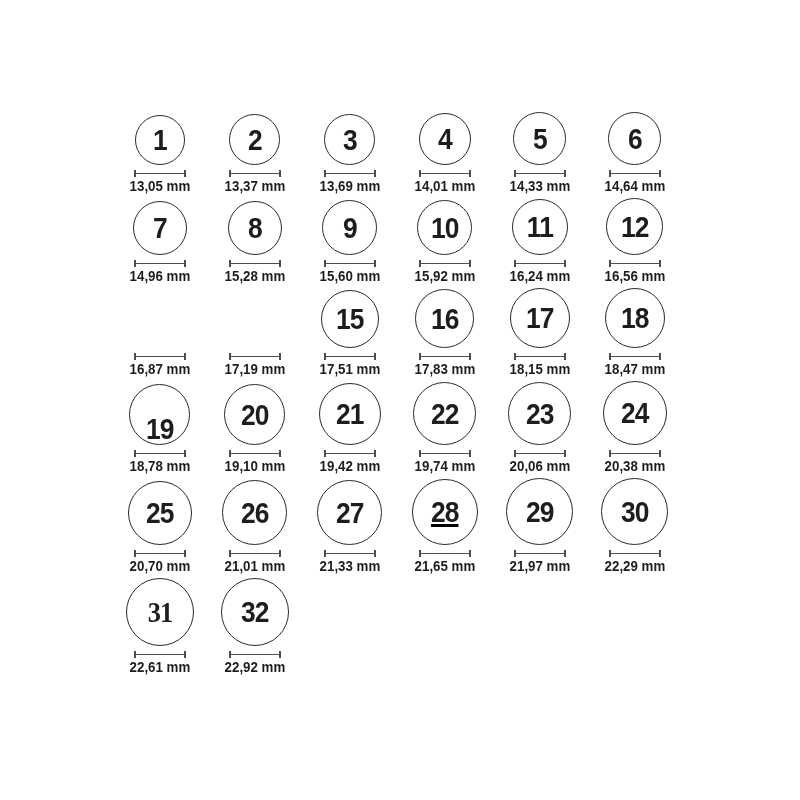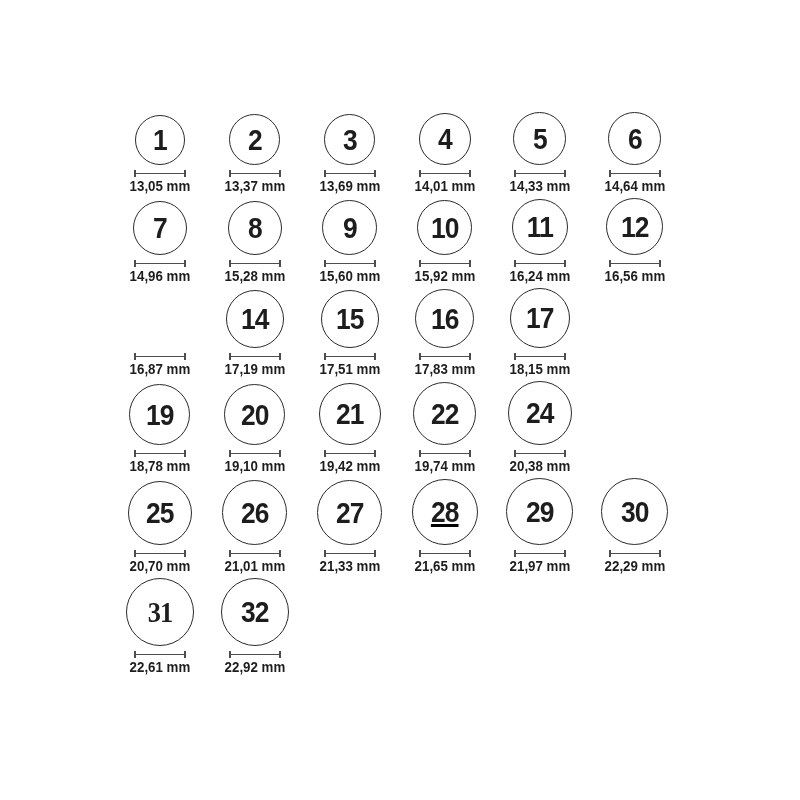--- a/index.html
+++ b/index.html
@@ -170,23 +170,20 @@
           <div class="measure"></div>
           <div class="label" style="color: rgb(29, 29, 29);">16,56 mm</div>
         </div>
       </div>
       <div class="row">
         <div class="cell">
           <div class="measure"></div>
           <div class="label" style="color: rgb(29, 29, 29);">16,87 mm</div>
         </div>
         <div class="cell">
-          <div class="circle" style="width: 58px; height: 58px; border-color: rgb(43, 43, 43);">
-            <span class="num" style="color: rgb(29, 29, 29);">14</span>
-          </div>
           <div class="measure"></div>
           <div class="label" style="color: rgb(29, 29, 29);">17,19 mm</div>
         </div>
         <div class="cell">
           <div class="circle" style="width: 58px; height: 58px; border-color: rgb(43, 43, 43);">
             <span class="num" style="color: rgb(29, 29, 29);">15</span>
           </div>
           <div class="measure"></div>
           <div class="label" style="color: rgb(29, 29, 29);">17,51 mm</div>
         </div>
@@ -197,24 +194,31 @@
           <div class="measure"></div>
           <div class="label" style="color: rgb(29, 29, 29);">17,83 mm</div>
         </div>
         <div class="cell">
           <div class="circle" style="width: 60px; height: 60px; border-color: rgb(43, 43, 43);">
             <span class="num" style="color: rgb(29, 29, 29);">17</span>
           </div>
           <div class="measure"></div>
           <div class="label" style="color: rgb(29, 29, 29);">18,15 mm</div>
         </div>
-      </div>
-      <div class="row">
-        <div class="cell">
-          <div class="circle" style="width: 61px; height: 61px; border-color: rgb(43, 43, 43);">
+        <div class="cell">
+          <div class="circle" style="width: 60px; height: 60px; border-color: rgb(43, 43, 43);">
+            <span class="num" style="color: rgb(29, 29, 29);">18</span>
+          </div>
+          <div class="measure"></div>
+          <div class="label" style="color: rgb(29, 29, 29);">18,47 mm</div>
+        </div>
+      </div>
+      <div class="row">
+        <div class="cell">
+          <div class="circle" style="width: 61px; height: 61px; border-color: rgb(43, 43, 43); align-items: flex-end;">
             <span class="num" style="color: rgb(29, 29, 29);">19</span>
           </div>
           <div class="measure"></div>
           <div class="label" style="color: rgb(29, 29, 29);">18,78 mm</div>
         </div>
         <div class="cell">
           <div class="circle" style="width: 61px; height: 61px; border-color: rgb(43, 43, 43);">
             <span class="num" style="color: rgb(29, 29, 29);">20</span>
           </div>
           <div class="measure"></div>
@@ -226,20 +230,27 @@
           </div>
           <div class="measure"></div>
           <div class="label" style="color: rgb(29, 29, 29);">19,42 mm</div>
         </div>
         <div class="cell">
           <div class="circle" style="width: 63px; height: 63px; border-color: rgb(43, 43, 43);">
             <span class="num" style="color: rgb(29, 29, 29);">22</span>
           </div>
           <div class="measure"></div>
           <div class="label" style="color: rgb(29, 29, 29);">19,74 mm</div>
+        </div>
+        <div class="cell">
+          <div class="circle" style="width: 63px; height: 63px; border-color: rgb(43, 43, 43);">
+            <span class="num" style="color: rgb(29, 29, 29);">23</span>
+          </div>
+          <div class="measure"></div>
+          <div class="label" style="color: rgb(29, 29, 29);">20,06 mm</div>
         </div>
         <div class="cell">
           <div class="circle" style="width: 64px; height: 64px; border-color: rgb(43, 43, 43);">
             <span class="num" style="color: rgb(29, 29, 29);">24</span>
           </div>
           <div class="measure"></div>
           <div class="label" style="color: rgb(29, 29, 29);">20,38 mm</div>
         </div>
       </div>
       <div class="row">

